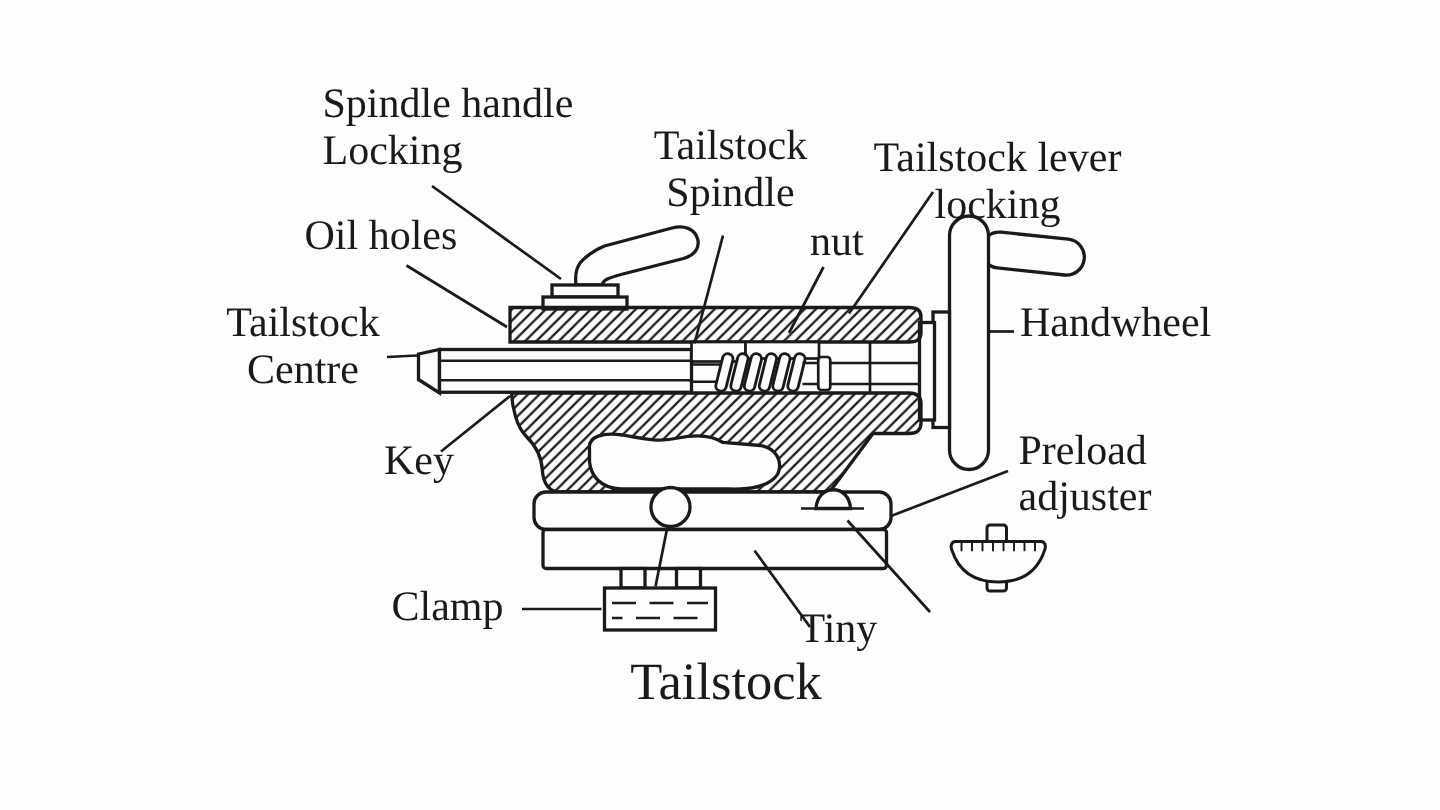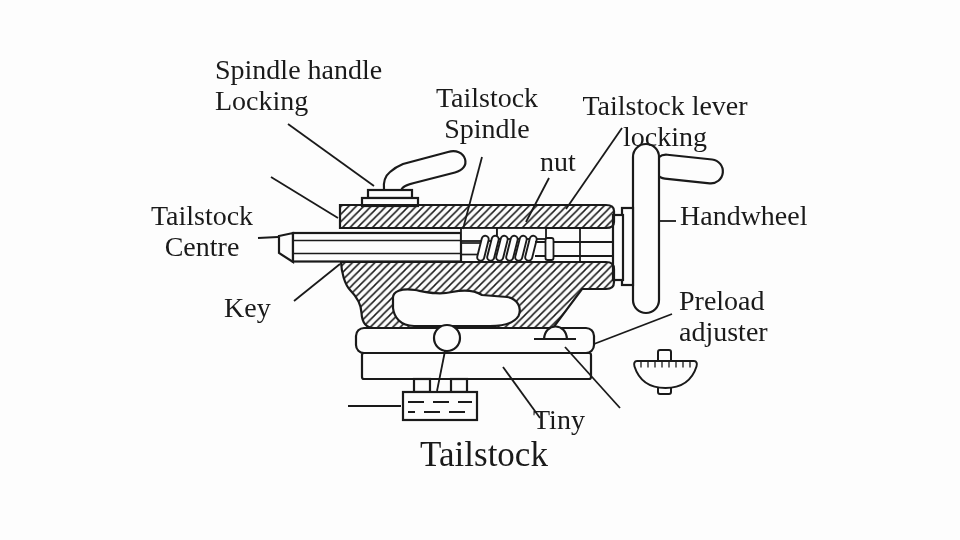--- a/index.html
+++ b/index.html
@@ -136,27 +136,29 @@
       <line x1="672" y1="314" x2="594" y2="344"></line>
       <line x1="565" y1="347" x2="620" y2="408"></line>
       <line x1="503" y1="367" x2="540" y2="418"></line>
       <line x1="348" y1="406" x2="401" y2="406"></line>
       <line x1="445" y1="351" x2="437" y2="391"></line>
     </g>
   </svg>
 
   <div class="label" style="left:215px;top:54px;">Spindle handle
 Locking</div>
+  <div class="label" style="left:203px;top:142px;">Oil holes</div>
   <div class="label c" style="left:147px;top:200px;width:110px;">Tailstock
 Centre</div>
-  <div class="label" style="left:224px;top:292px;">Key</div>
+  <div class="label" style="left:256px;top:292px;">Key</div>
   <div class="label c" style="left:426px;top:82px;width:122px;">Tailstock
 Spindle</div>
   <div class="label" style="left:540px;top:146px;">nut</div>
   <div class="label c" style="left:577px;top:56px;width:176px;margin-top:34px;">Tailstock lever
 locking</div>
   <div class="label" style="left:679px;top:285px;">Preload
 adjuster</div>
   <div class="label" style="left:680px;top:200px;">Handwheel</div>
   <div class="label" style="left:533px;top:404px;">Tiny</div>
+  <div class="label" style="left:261px;top:389px;">Clamp</div>
 
   <div class="title" style="left:408px;top:436px;width:152px;">Tailstock</div>
 </div>
 
 </body></html>

